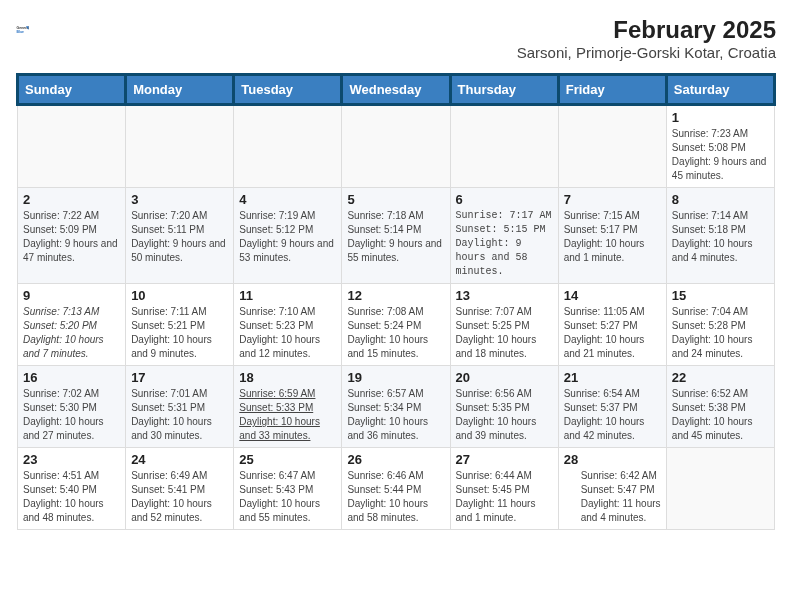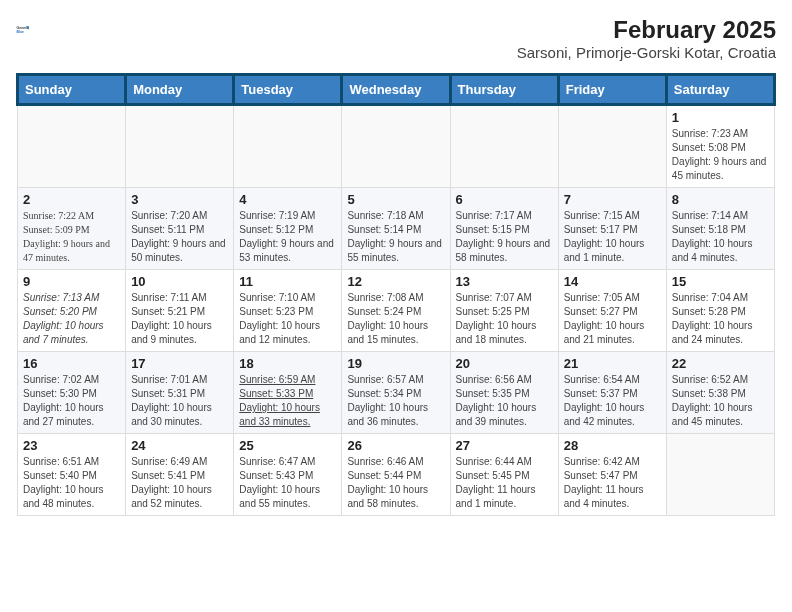--- a/index.html
+++ b/index.html
@@ -132,21 +132,21 @@
         <td>
           <div class="day-num">1</div>
           <div class="day-detail" style="white-space: pre-line;">Sunrise: 7:23 AM
 Sunset: 5:08 PM
 Daylight: 9 hours and 45 minutes.</div>
         </td>
       </tr>
       <tr>
         <td>
           <div class="day-num">2</div>
-          <div class="day-detail" style="white-space: pre-line; font-family: Liberation Serif, serif;">Sunrise: 7:22 AM
+          <div class="day-detail" style="white-space: pre-line;">Sunrise: 7:22 AM
 Sunset: 5:09 PM
 Daylight: 9 hours and 47 minutes.</div>
         </td>
         <td>
           <div class="day-num">3</div>
           <div class="day-detail" style="white-space: pre-line;">Sunrise: 7:20 AM
 Sunset: 5:11 PM
 Daylight: 9 hours and 50 minutes.</div>
         </td>
         <td>
@@ -156,21 +156,21 @@
 Daylight: 9 hours and 53 minutes.</div>
         </td>
         <td>
           <div class="day-num">5</div>
           <div class="day-detail" style="white-space: pre-line;">Sunrise: 7:18 AM
 Sunset: 5:14 PM
 Daylight: 9 hours and 55 minutes.</div>
         </td>
         <td>
           <div class="day-num">6</div>
-          <div class="day-detail" style="white-space: pre-line;">Sunrise: 7:17 AM
+          <div class="day-detail" style="white-space: pre-line; font-family: Liberation Mono, monospace;">Sunrise: 7:17 AM
 Sunset: 5:15 PM
 Daylight: 9 hours and 58 minutes.</div>
         </td>
         <td>
           <div class="day-num">7</div>
           <div class="day-detail" style="white-space: pre-line;">Sunrise: 7:15 AM
 Sunset: 5:17 PM
 Daylight: 10 hours and 1 minute.</div>
         </td>
         <td>
@@ -206,21 +206,21 @@
 Daylight: 10 hours and 15 minutes.</div>
         </td>
         <td>
           <div class="day-num">13</div>
           <div class="day-detail" style="white-space: pre-line;">Sunrise: 7:07 AM
 Sunset: 5:25 PM
 Daylight: 10 hours and 18 minutes.</div>
         </td>
         <td>
           <div class="day-num">14</div>
-          <div class="day-detail" style="white-space: pre-line;">Sunrise: 7:05 AM
+          <div class="day-detail" style="white-space: pre-line;">Sunrise: 11:05 AM
 Sunset: 5:27 PM
 Daylight: 10 hours and 21 minutes.</div>
         </td>
         <td>
           <div class="day-num">15</div>
           <div class="day-detail" style="white-space: pre-line;">Sunrise: 7:04 AM
 Sunset: 5:28 PM
 Daylight: 10 hours and 24 minutes.</div>
         </td>
       </tr>
@@ -264,21 +264,21 @@
         <td>
           <div class="day-num">22</div>
           <div class="day-detail" style="white-space: pre-line;">Sunrise: 6:52 AM
 Sunset: 5:38 PM
 Daylight: 10 hours and 45 minutes.</div>
         </td>
       </tr>
       <tr>
         <td>
           <div class="day-num">23</div>
-          <div class="day-detail" style="white-space: pre-line;">Sunrise: 6:51 AM
+          <div class="day-detail" style="white-space: pre-line;">Sunrise: 4:51 AM
 Sunset: 5:40 PM
 Daylight: 10 hours and 48 minutes.</div>
         </td>
         <td>
           <div class="day-num">24</div>
           <div class="day-detail" style="white-space: pre-line;">Sunrise: 6:49 AM
 Sunset: 5:41 PM
 Daylight: 10 hours and 52 minutes.</div>
         </td>
         <td>
@@ -294,20 +294,20 @@
 Daylight: 10 hours and 58 minutes.</div>
         </td>
         <td>
           <div class="day-num">27</div>
           <div class="day-detail" style="white-space: pre-line;">Sunrise: 6:44 AM
 Sunset: 5:45 PM
 Daylight: 11 hours and 1 minute.</div>
         </td>
         <td>
           <div class="day-num">28</div>
-          <div class="day-detail" style="white-space: pre-line;">Sunrise: 6:42 AM
+          <div class="day-detail" style="white-space: pre-line; margin-left: 17px;">Sunrise: 6:42 AM
 Sunset: 5:47 PM
 Daylight: 11 hours and 4 minutes.</div>
         </td>
         <td class="empty"></td>
       </tr>
     </tbody>
 </table>
 
 </body></html>

